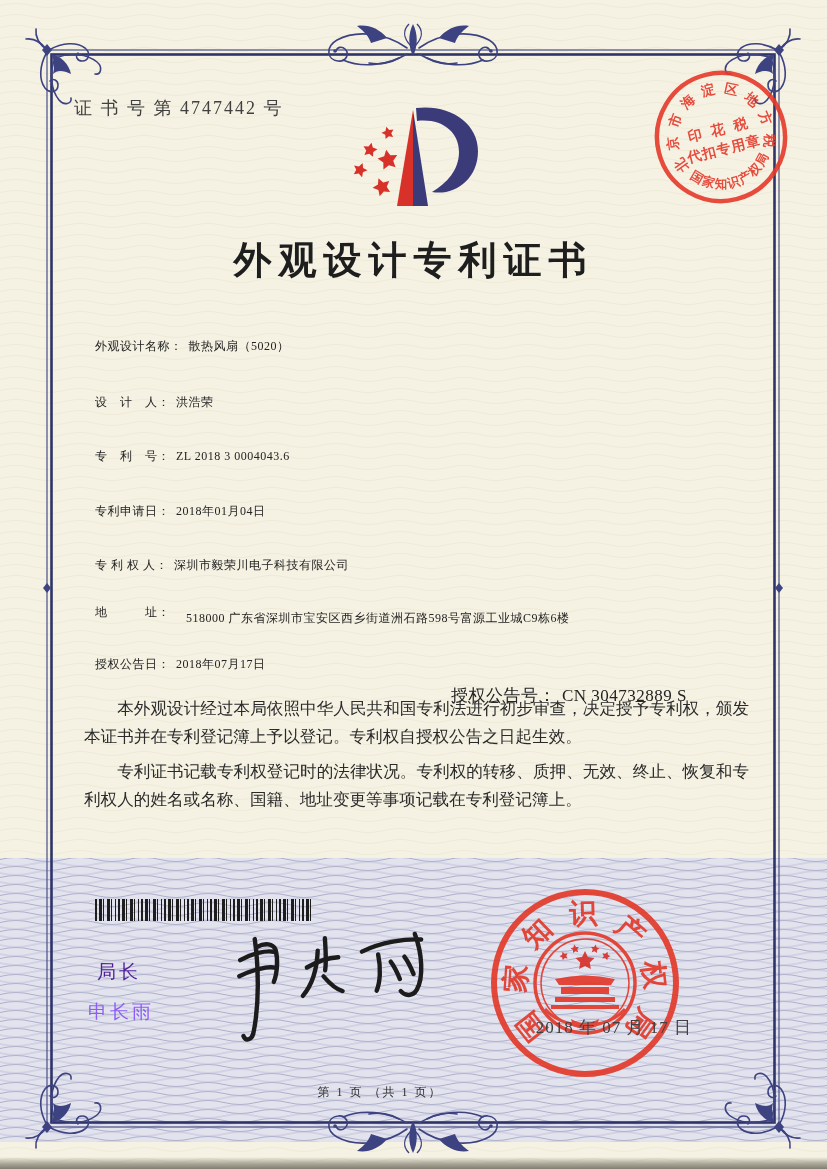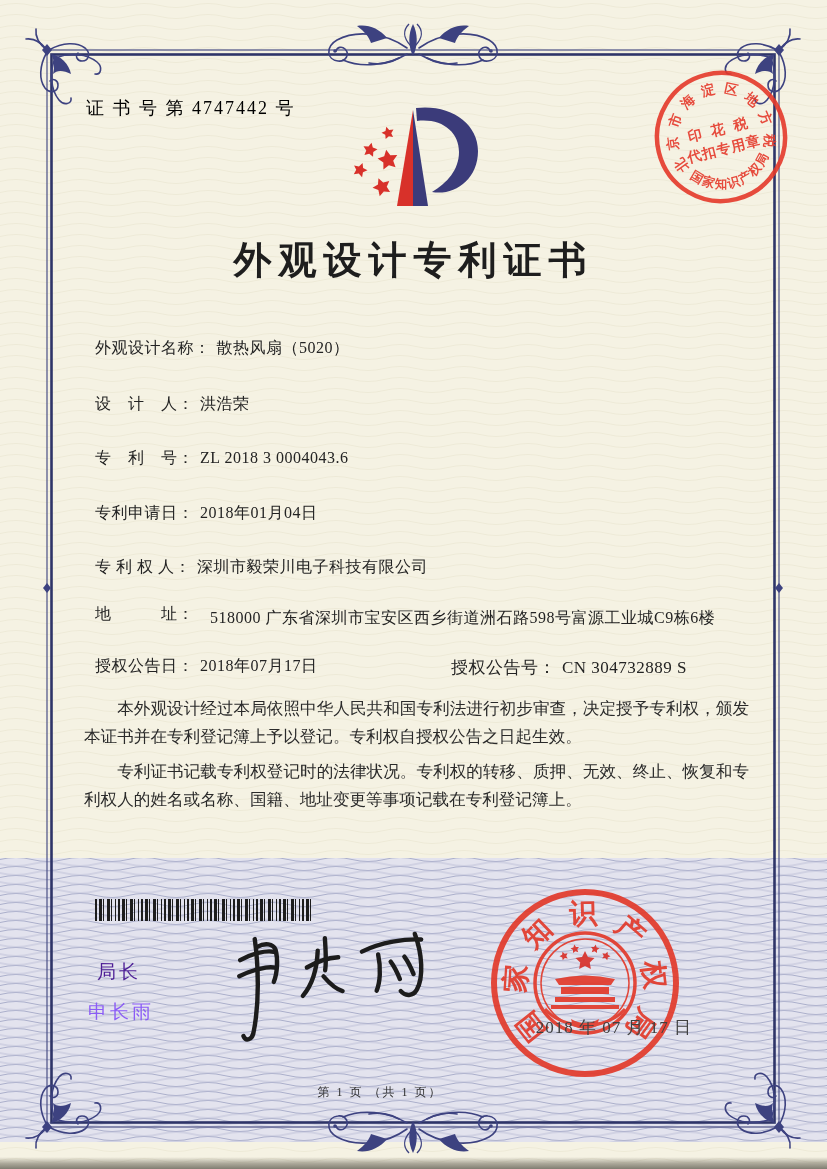--- a/index.html
+++ b/index.html
@@ -1,29 +1,29 @@
 <!DOCTYPE html>
 <html><head>
 <meta charset="utf-8">
 <style>
   html,body{margin:0;padding:0;background:#e9e6d8;}
   .page{position:relative;width:827px;height:1169px;background:#f5f2e3;overflow:hidden;
         font-family:"Liberation Serif","DejaVu Serif",serif;color:#232323;}
   svg.layer{position:absolute;left:0;top:0;pointer-events:none;}
   .z0{z-index:0}.z1{z-index:1}
   .abs{position:absolute;z-index:2;}
-  .cert-no{left:86px;top:96px;font-size:18px;letter-spacing:2px;color:#000000;}
+  .cert-no{left:74px;top:96px;font-size:18px;letter-spacing:2px;color:#404040;}
   .title{left:0;top:235px;width:827px;text-align:center;font-size:38px;font-weight:700;
          letter-spacing:7px;color:#1e1e1e;font-family:Liberation Serif, serif;}
   .fields{left:95px;top:0;width:680px;}
-  .frow{position:absolute;left:0;white-space:nowrap;font-size:16px;letter-spacing:.5px;}
+  .frow{position:absolute;left:0;white-space:nowrap;font-size:12px;letter-spacing:.5px;}
   .flbl{display:inline-block;}
   .fval{margin-left:6px;}
   .fval-wrap{display:inline-block;width:552px;white-space:normal;vertical-align:top;line-height:28.5px;margin-left:16px;}
-  .frow-right{position:absolute;left:356px;white-space:nowrap;font-size:17px;letter-spacing:.5px;}
+  .frow-right{position:absolute;left:356px;white-space:nowrap;font-size:17px;letter-spacing:.5px;margin-top:28px;}
   .paras{left:76px;top:687px;width:681px;font-size:16.6px;line-height:27.6px;text-align:justify;color:#2a2a2a;}
   .paras p{margin:8px;text-indent:2em;}
   .barcode{left:95px;top:899px;width:216px;height:22px;
     background:repeating-linear-gradient(90deg,#1d1d1d 0 2px,transparent 2px 4px,#1d1d1d 4px 7px,
       transparent 7px 8px,#1d1d1d 8px 9px,transparent 9px 12px,#1d1d1d 12px 15px,transparent 15px 16px,
       #1d1d1d 16px 17px,transparent 17px 20px,#1d1d1d 20px 21px,transparent 21px 23px);}
   .dir-title{left:97px;top:959px;font-size:19px;letter-spacing:3px;color:#4c1d95;}
   .dir-name{left:88px;top:999px;font-size:19px;letter-spacing:3px;color:#8b5cf6;}
   .seal-date{left:496px;top:1016px;width:196px;text-align:right;font-size:17px;letter-spacing:1px;
              color:#404040;z-index:4;}

